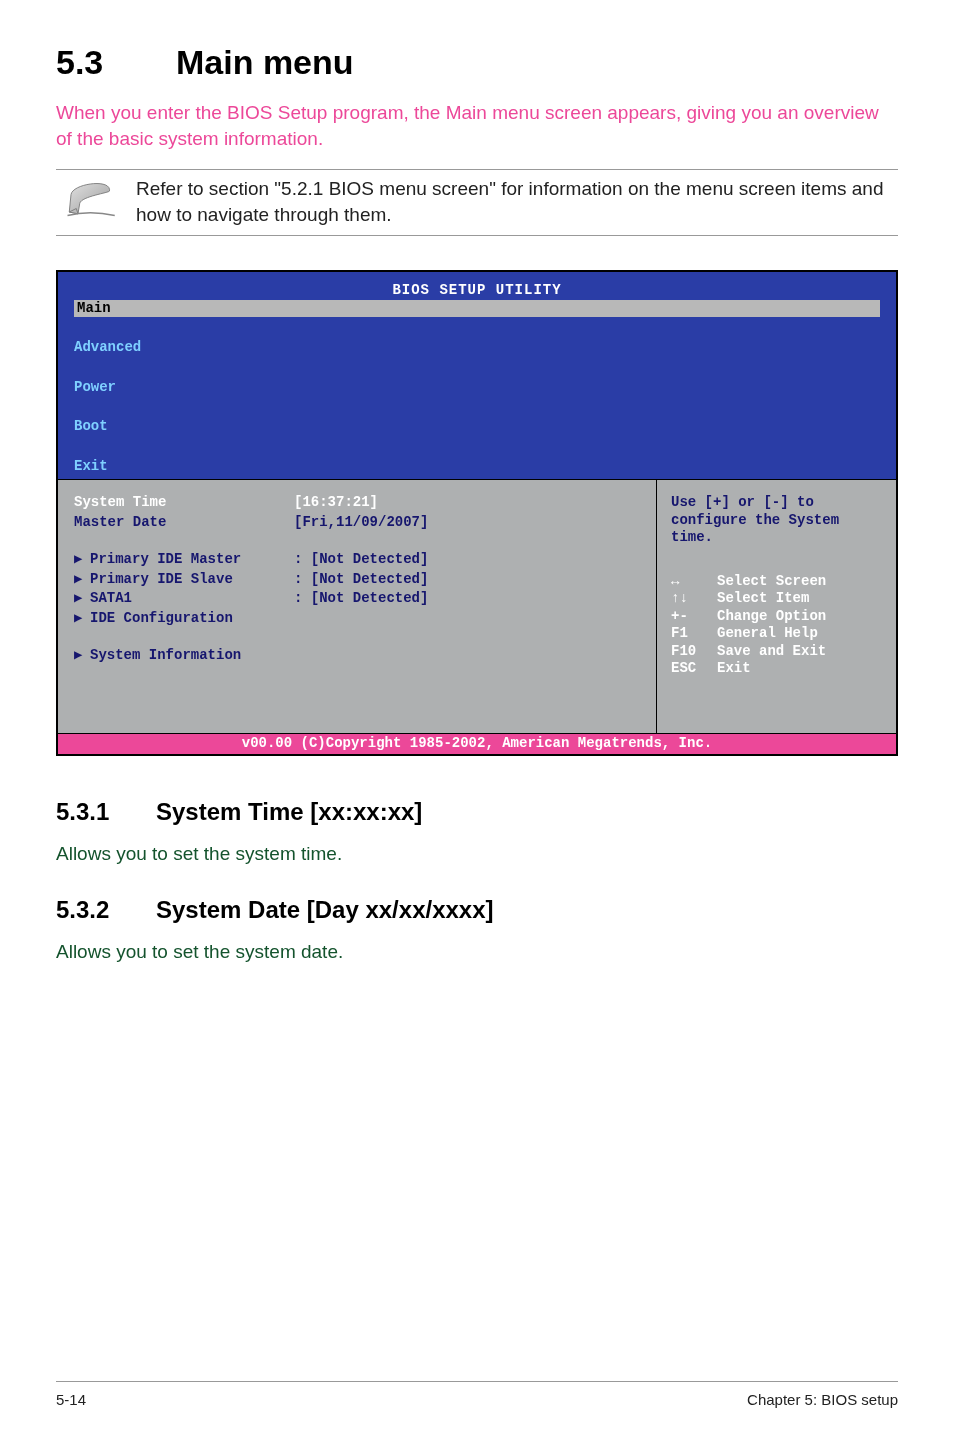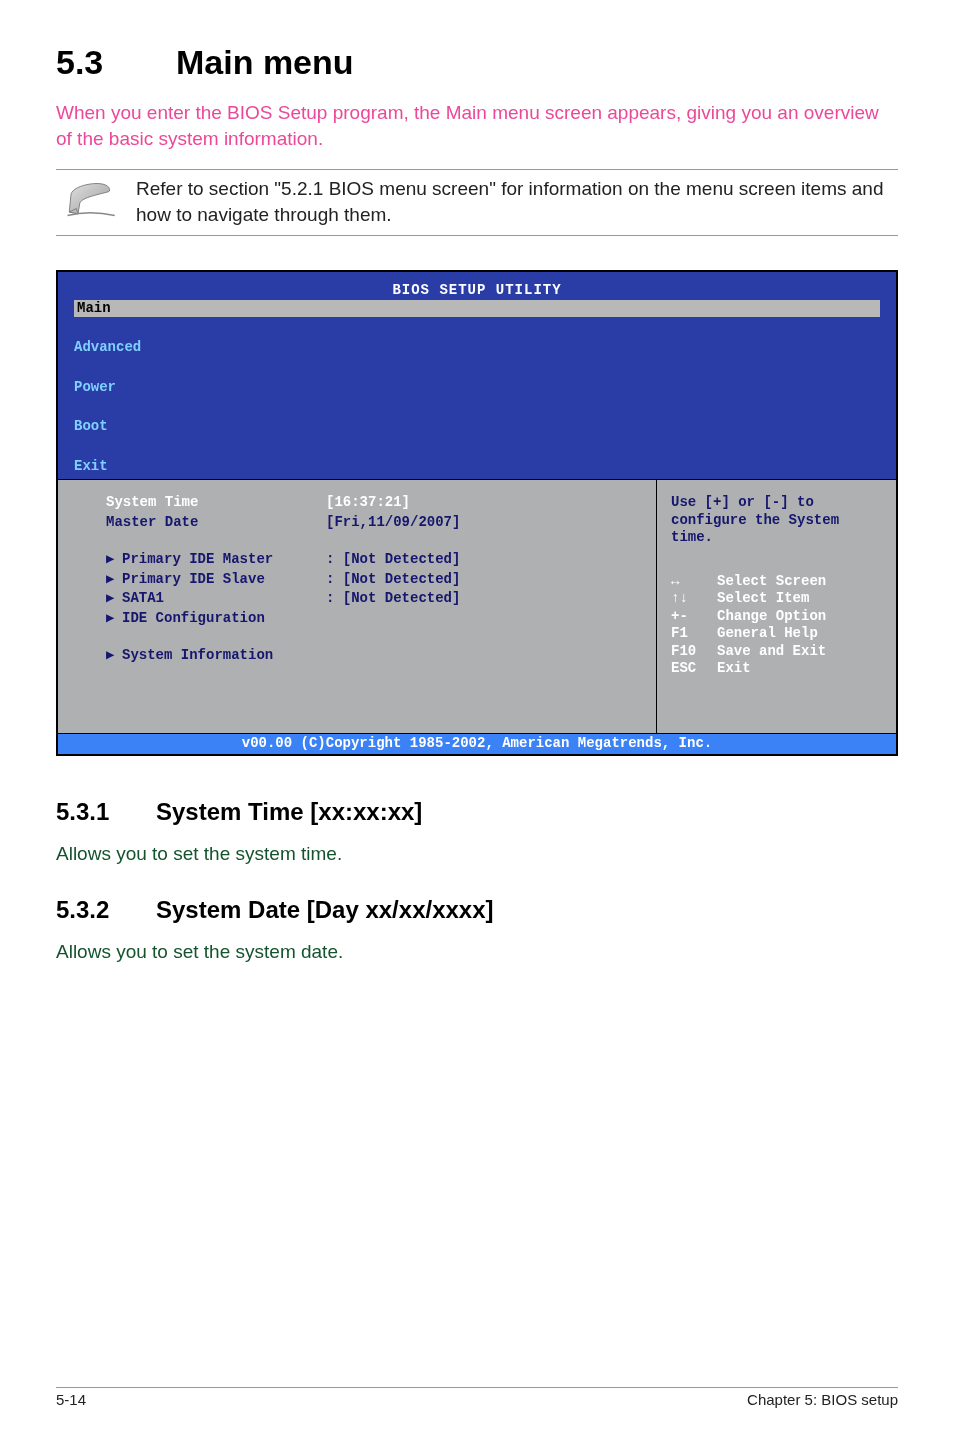--- a/index.html
+++ b/index.html
@@ -66,21 +66,20 @@
   .bios-tabs .tab { display: inline-block; }
   .bios-tabs .tab.sel {
     background: #b8b8b8;
     color: #000;
     padding: 0 3px;
   }
   .bios-body {
     display: flex;
     background: #aeb0b1;
     border-top: 1px solid #000;
-    padding-left: 32px;
   }
   .bios-left {
     flex: 1;
     padding: 14px 16px 26px 16px;
     color: #16166e;
   }
   .bios-left .row { display: flex; margin-bottom: 2px; }
   .bios-left .label { width: 220px; }
   .bios-left .val { }
   .bios-left .white { color: #ffffff; }
@@ -94,21 +93,21 @@
   }
   .bios-right .help-top { margin-bottom: 14px; }
   .bios-right .nav {
     margin-top: 26px;
     color: #ffffff;
   }
   .bios-right .nav div { display: flex; }
   .bios-right .nav .k { width: 46px; color: #fff; }
   .bios-right .nav .d { color: #fff; }
   .bios-footer {
-    background: #3b82f6;
+    background: #ec4899;
     color: #fff;
     text-align: center;
     padding: 1px 0 2px 0;
     border-top: 1px solid #000;
   }
 
   
   h2.sub {
     font-family: Arial, Helvetica, sans-serif;
     font-weight: 900;
@@ -118,21 +117,21 @@
   h2.sub .subnum { display: inline-block; width: 100px; }
   p.sub-body { font-size: 19px; color: #14532d; margin-bottom: 28px; }
 
   
   .page-footer {
     position: absolute;
     bottom: 28px;
     left: 56px;
     right: 56px;
     border-top: 1px solid #999;
-    padding-top: 2px;
+    padding-top: 8px;
     font-size: 15px;
     color: #222;
     display: flex;
     justify-content: space-between;
   }
 </style>
 </head>
 <body>
 
 <h1 class="section">

